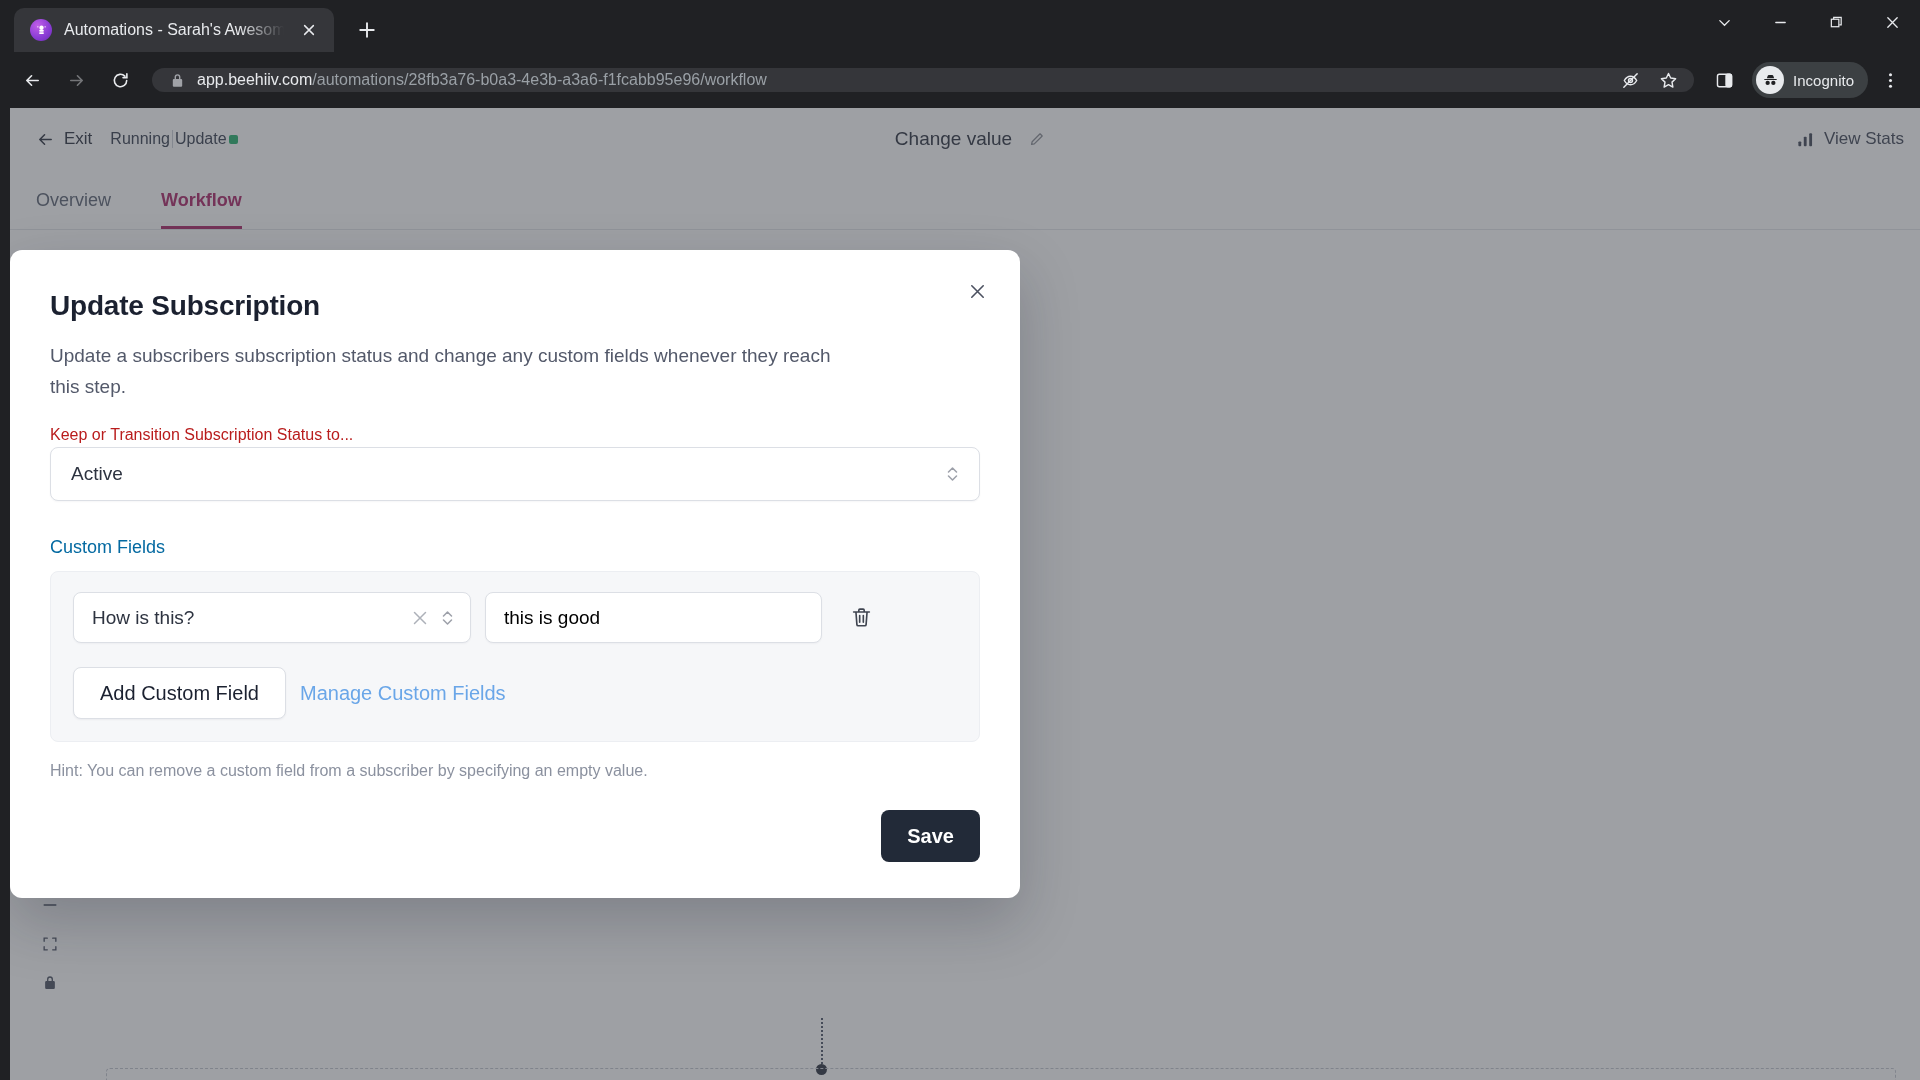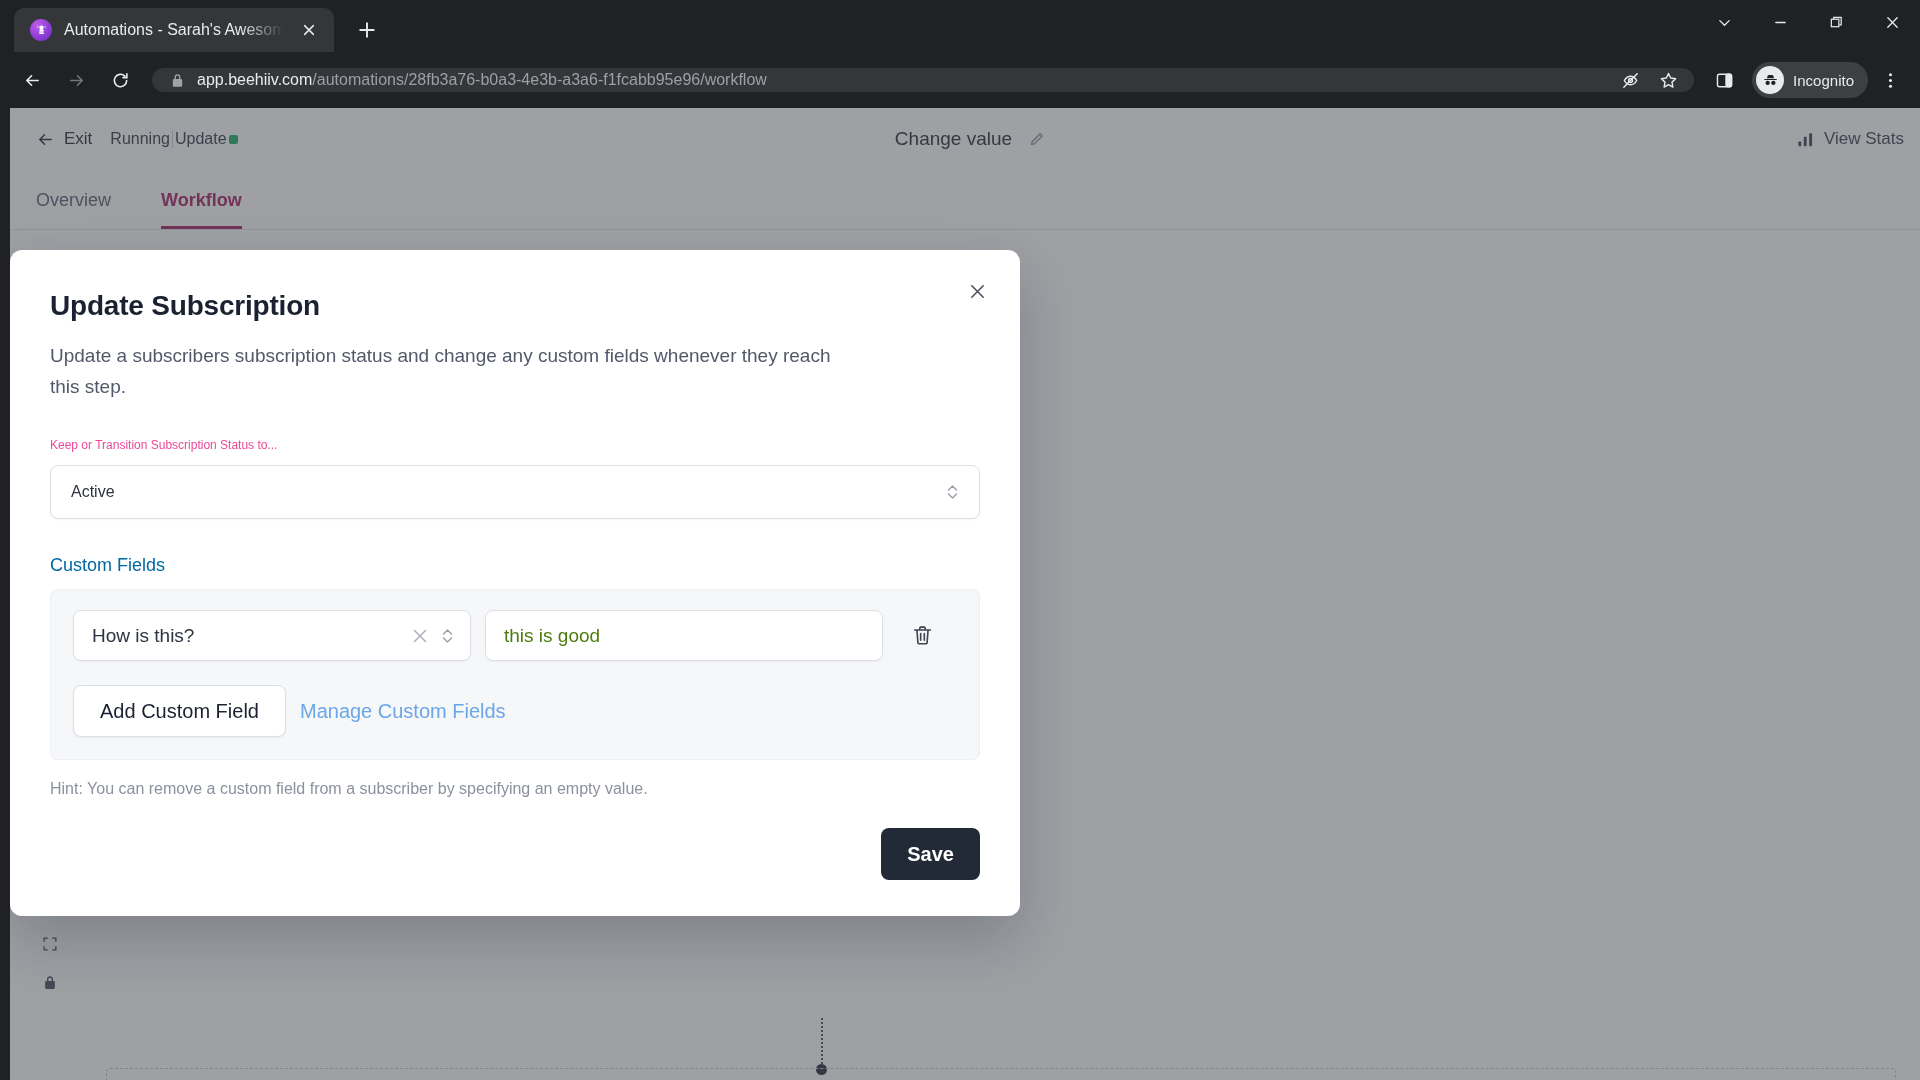--- a/index.html
+++ b/index.html
@@ -189,53 +189,53 @@
     width: 34px; height: 34px; border-radius: 6px;
     display: flex; align-items: center; justify-content: center; cursor: pointer;
   }
   .modal-close svg { width: 19px; height: 19px; }
   .modal-title {
     font-size: 28px; font-weight: 700; color: #1b2130;
     letter-spacing: -.2px; margin-bottom: 18px;
   }
   .modal-desc {
     font-size: 19px; line-height: 31px; color: #53596a;
-    max-width: 790px; margin-bottom: 36px;
+    max-width: 790px; margin-bottom: 24px;
   }
   .field-label {
-    font-size: 12px; color: #ec4899; margin-bottom: 13px;
+    font-size: 16px; color: #b91c1c; margin-bottom: 3px;
   }
   .select-box {
     height: 54px; border: 1px solid #dcdfe5; border-radius: 8px;
     display: flex; align-items: center; justify-content: space-between;
     padding: 0 18px 0 20px; cursor: pointer; background: #fff;
     box-shadow: 0 1px 2px rgba(16,24,40,.04);
   }
-  .select-value { font-size: 16px; color: #2d3340; }
+  .select-value { font-size: 19px; color: #2d3340; }
   .updown { width: 17px; height: 22px; opacity: .6; }
 
   .cf-label { font-size: 18px; color: #0369a1; margin: 36px 0 13px; }
   .cf-panel {
     background: #f6f7f9; border: 1px solid #eceef2; border-radius: 8px;
     padding: 20px 22px 22px;
   }
   .cf-row { display: flex; align-items: center; gap: 14px; }
   .cf-combo {
     width: 398px; height: 51px; background: #fff;
     border: 1px solid #dcdfe5; border-radius: 8px;
     display: flex; align-items: center; padding: 0 14px 0 18px; gap: 10px;
     cursor: pointer; box-shadow: 0 1px 2px rgba(16,24,40,.04);
   }
   .cf-combo-text { flex: 1; font-size: 19px; color: #2d3340; }
   .cf-clear { width: 18px; height: 18px; opacity: .55; cursor: pointer; }
   .cf-value {
-    width: 398px; height: 51px; background: #fff;
+    width: 337px; height: 51px; background: #fff;
     border: 1px solid #dcdfe5; border-radius: 8px;
     display: flex; align-items: center; padding: 0 18px;
-    font-size: 19px; color: #4d7c0f;
+    font-size: 19px; color: #000000;
     box-shadow: 0 1px 2px rgba(16,24,40,.04);
   }
   .cf-trash {
     width: 34px; height: 34px; display: flex; align-items: center;
     justify-content: center; cursor: pointer; margin-left: 8px;
   }
   .cf-trash svg { width: 23px; height: 23px; }
 
   .cf-actions { display: flex; align-items: center; gap: 14px; margin-top: 24px; }
   .btn-add {

